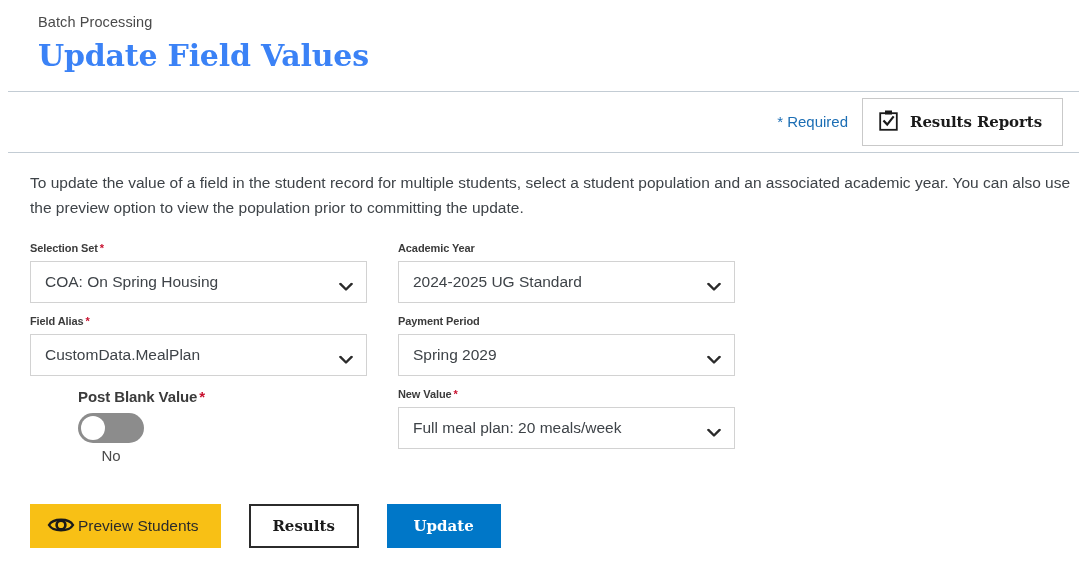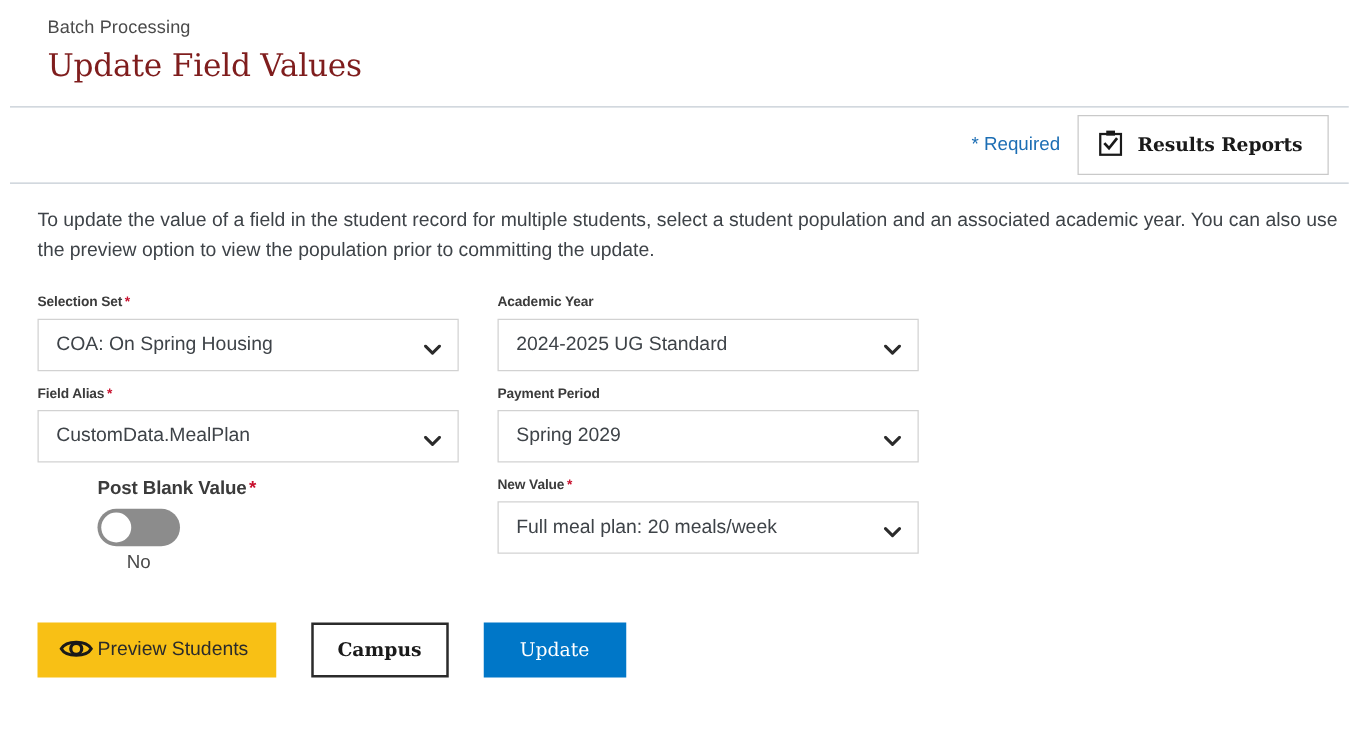--- a/index.html
+++ b/index.html
@@ -21,23 +21,23 @@
     padding: 12px 0 0 38px;
   }
   .breadcrumb {
     font-size: 14.5px;
     color: #4a4a4a;
     line-height: 1.4;
     letter-spacing: .1px;
   }
   .page-title {
     font-family: "DejaVu Serif", serif;
-    font-weight: normal;
-    font-size: 25px;
-    color: #7f1d1d;
+    font-weight: bold;
+    font-size: 30px;
+    color: #3b82f6;
     line-height: 1.25;
     margin-top: 5px;
     letter-spacing: -.2px;
   }
 
   .rule {
     height: 1px;
     background: #c3ccd4;
     margin: 0 8px;
   }
@@ -213,21 +213,21 @@
     color: #1a1a1a;
   }
   .btn-update {
     background: #0077c8;
     height: 44px;
     min-width: 114px;
     padding: 0 18px;
   }
   .btn-update .label {
     font-family: "DejaVu Serif", serif;
-    font-weight: normal;
+    font-weight: bold;
     font-size: 15px;
     color: #ffffff;
   }
 </style>
 </head>
 <body>
 
 <div class="page-header">
   <div class="breadcrumb">Batch Processing</div>
   <div class="page-title">Update Field Values</div>
@@ -342,20 +342,20 @@
     <button class="btn btn-preview">
       <span>
         <svg width="28" height="20" viewBox="0 0 28 20" aria-hidden="true">
           <path d="M2 10 C6 3, 22 3, 26 10 C22 17, 6 17, 2 10 Z" fill="none" stroke="#1a1a1a" stroke-width="2.4"></path>
           <circle cx="14" cy="10" r="4.4" fill="none" stroke="#1a1a1a" stroke-width="2.6"></circle>
         </svg>
       </span>
       <span class="label">Preview Students</span>
     </button>
     <button class="btn btn-cancel">
-      <span class="label">Campus</span>
+      <span class="label">Results</span>
     </button>
     <button class="btn btn-update">
       <span class="label">Update</span>
     </button>
   </div>
 
 </div>
 
 </body></html>

